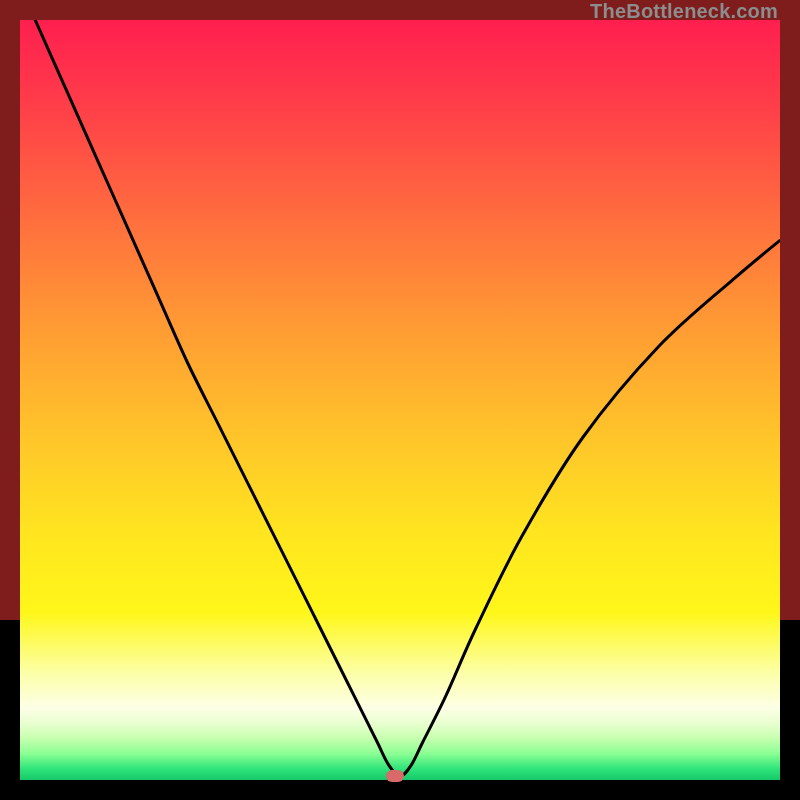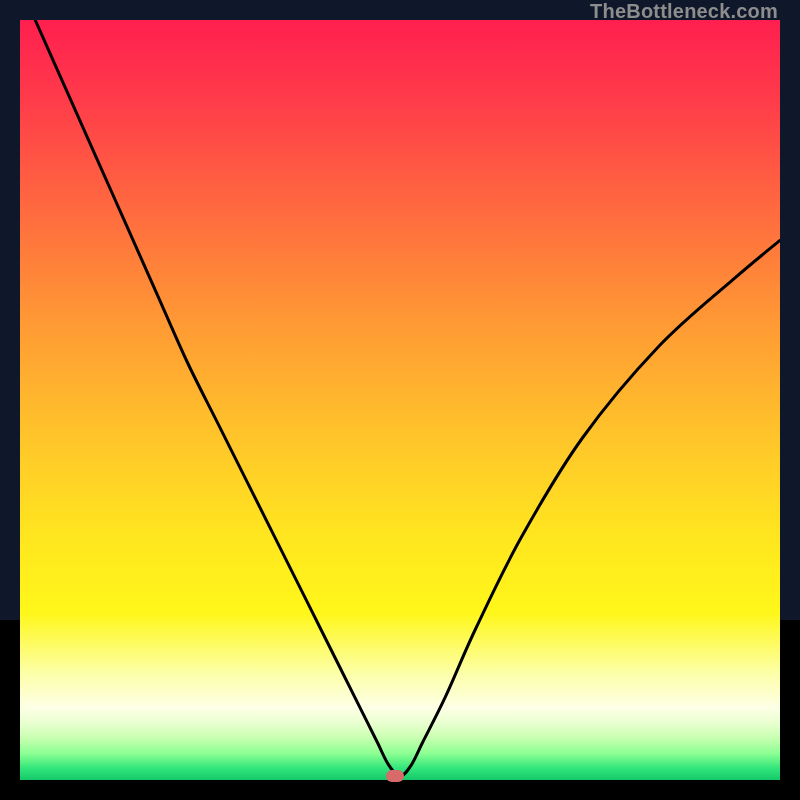--- a/index.html
+++ b/index.html
@@ -9,21 +9,21 @@
     height: 800px;
     background: #000000;
     overflow: hidden;
   }
   .frame {
     position: absolute;
     left: 0;
     top: 0;
     width: 800px;
     height: 620px;
-    background: #0f172a;
+    background: #7f1d1d;
   }
   .plot-area {
     position: absolute;
     left: 20px;
     top: 20px;
     width: 760px;
     height: 760px;
   }
   .watermark {
     position: absolute;

